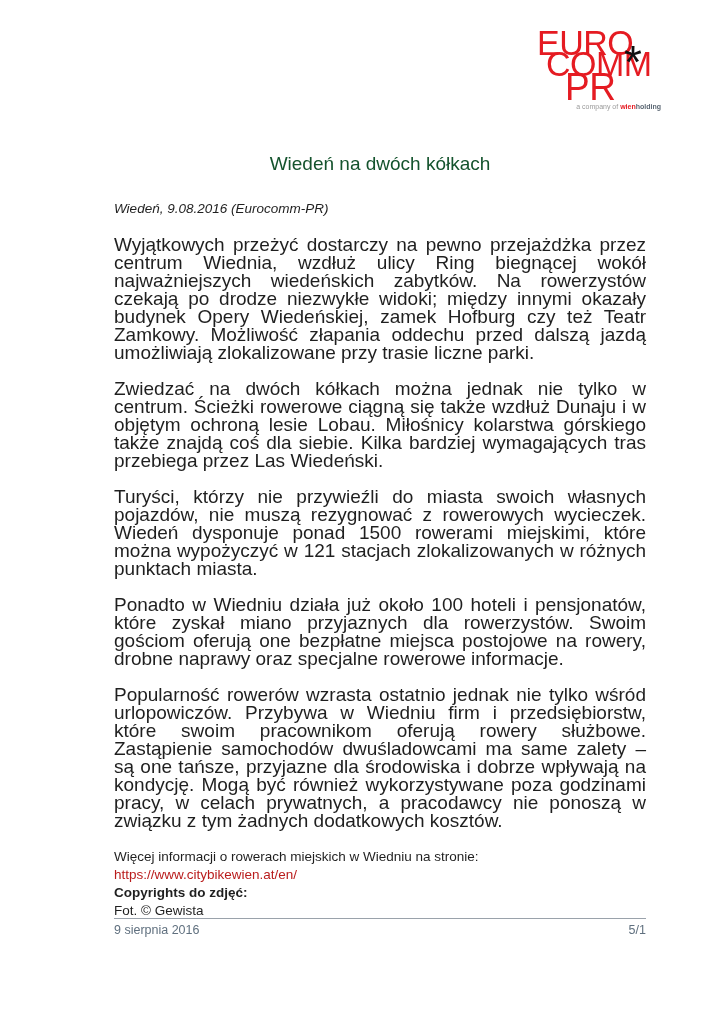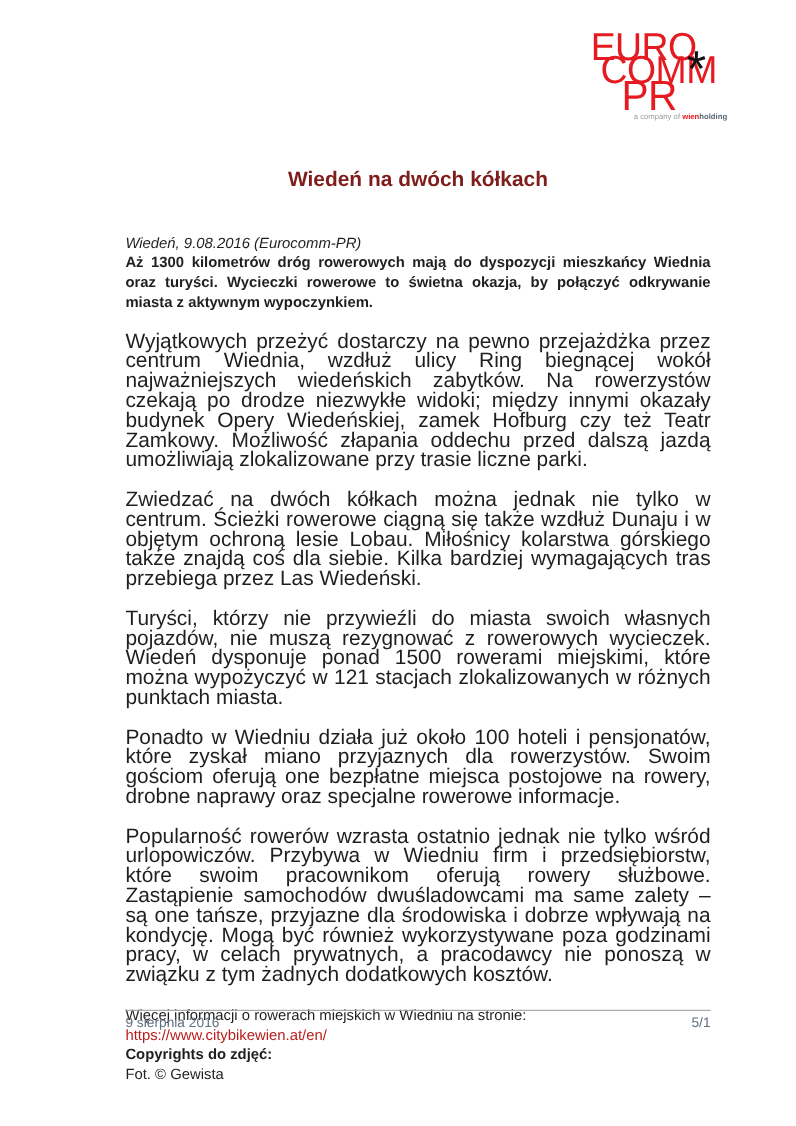--- a/index.html
+++ b/index.html
@@ -62,25 +62,25 @@
   .content {
     position: absolute;
     left: 96px;
     top: 0;
     width: 532px;
   }
   .doc-title {
     margin-top: 153px;
     text-align: center;
     font-size: 19px;
-    font-weight: bold;
-    color: #7f1d1d;
+    font-weight: normal;
+    color: #14532d;
     letter-spacing: 0;
   }
-  .intro { margin-top: 37px; }
+  .intro { margin-top: 25px; }
   .dateline {
     font-style: italic;
     font-size: 13.5px;
     line-height: 18px;
   }
   .lead {
     font-weight: bold;
     font-size: 13.5px;
     line-height: 18px;
     text-align: justify;
@@ -129,21 +129,20 @@
     <span class="l-ast">*</span>
     <span class="l-line l-pr">PR</span>
     <div class="tagline"><span>a company of </span><span class="brand-red">wien</span><span class="brand-dark">holding</span></div>
   </div>
 
   <div class="content">
     <h1 class="doc-title">Wiedeń na dwóch kółkach</h1>
 
     <div class="intro">
       <div class="dateline">Wiedeń, 9.08.2016 (Eurocomm-PR)</div>
-      <div class="lead">Aż 1300 kilometrów dróg rowerowych mają do dyspozycji mieszkańcy Wiednia oraz turyści. Wycieczki rowerowe to świetna okazja, by połączyć odkrywanie miasta z aktywnym wypoczynkiem.</div>
     </div>
 
     <p class="body-par">Wyjątkowych przeżyć dostarczy na pewno przejażdżka przez centrum Wiednia, wzdłuż ulicy Ring biegnącej wokół najważniejszych wiedeńskich zabytków. Na rowerzystów czekają po drodze niezwykłe widoki; między innymi okazały budynek Opery Wiedeńskiej, zamek Hofburg czy też Teatr Zamkowy. Możliwość złapania oddechu przed dalszą jazdą umożliwiają zlokalizowane przy trasie liczne parki.</p>
     <p class="body-par">Zwiedzać na dwóch kółkach można jednak nie tylko w centrum. Ścieżki rowerowe ciągną się także wzdłuż Dunaju i w objętym ochroną lesie Lobau. Miłośnicy kolarstwa górskiego także znajdą coś dla siebie. Kilka bardziej wymagających tras przebiega przez Las Wiedeński.</p>
     <p class="body-par">Turyści, którzy nie przywieźli do miasta swoich własnych pojazdów, nie muszą rezygnować z rowerowych wycieczek. Wiedeń dysponuje ponad 1500 rowerami miejskimi, które można wypożyczyć w 121 stacjach zlokalizowanych w różnych punktach miasta.</p>
     <p class="body-par">Ponadto w Wiedniu działa już około 100 hoteli i pensjonatów, które zyskał miano przyjaznych dla rowerzystów. Swoim gościom oferują one bezpłatne miejsca postojowe na rowery, drobne naprawy oraz specjalne rowerowe informacje.</p>
     <p class="body-par">Popularność rowerów wzrasta ostatnio jednak nie tylko wśród urlopowiczów. Przybywa w Wiedniu firm i przedsiębiorstw, które swoim pracownikom oferują rowery służbowe. Zastąpienie samochodów dwuśladowcami ma same zalety – są one tańsze, przyjazne dla środowiska i dobrze wpływają na kondycję. Mogą być również wykorzystywane poza godzinami pracy, w celach prywatnych, a pracodawcy nie ponoszą w związku z tym żadnych dodatkowych kosztów.</p>
 
     <div class="more-info">
       <div>Więcej informacji o rowerach miejskich w Wiedniu na stronie:</div>

